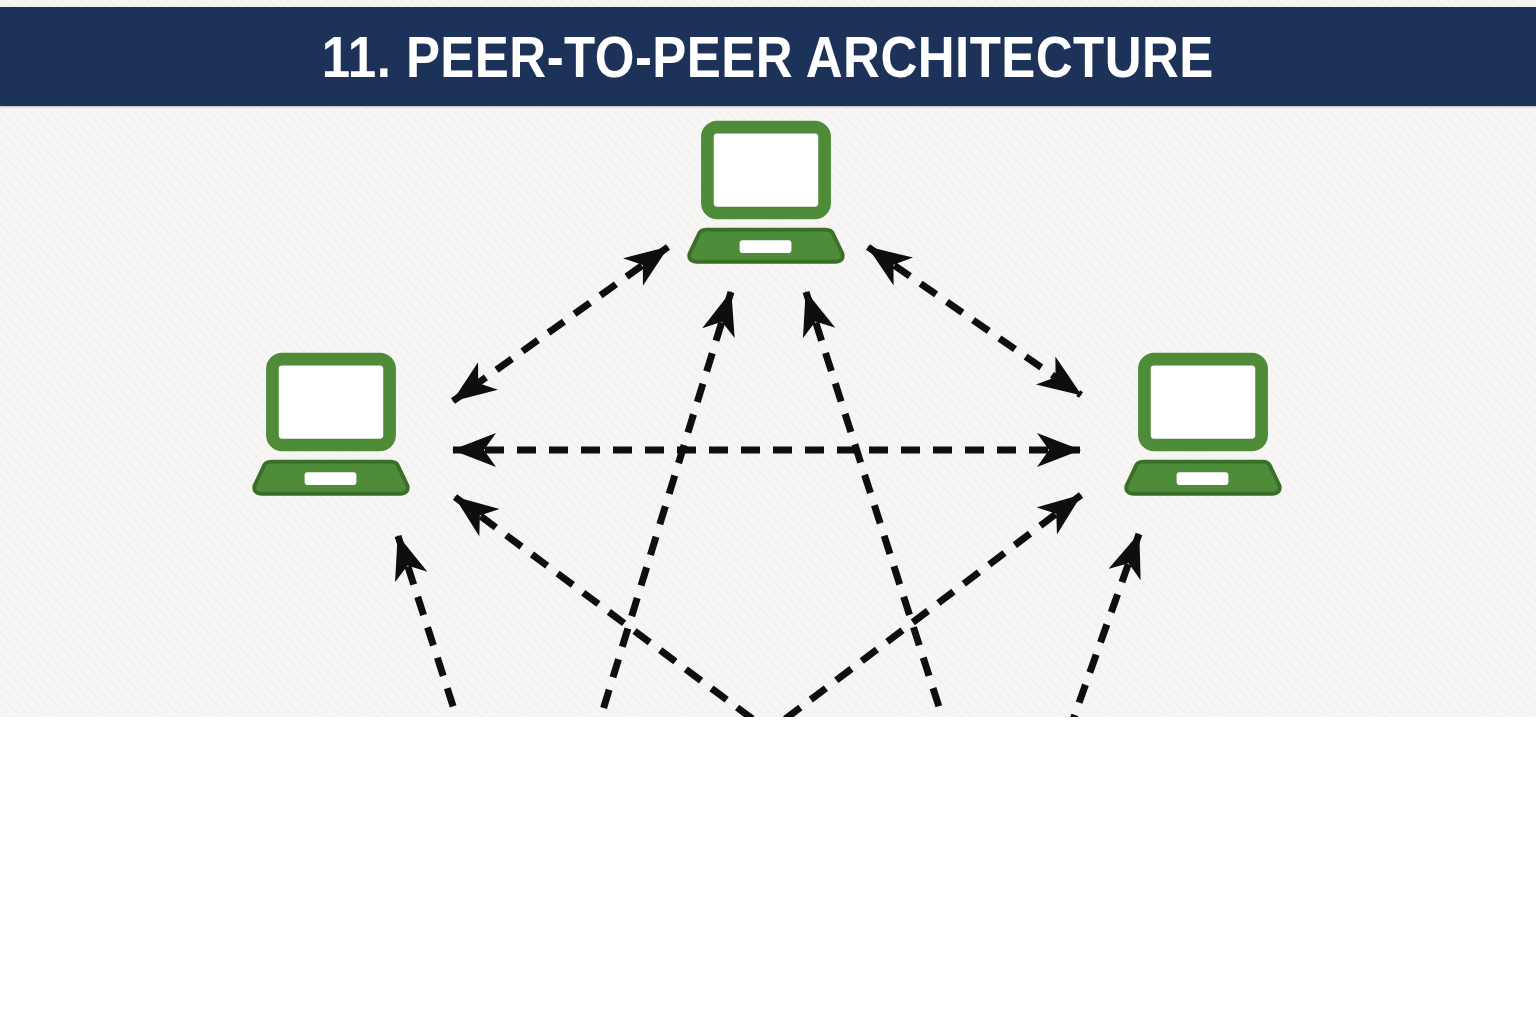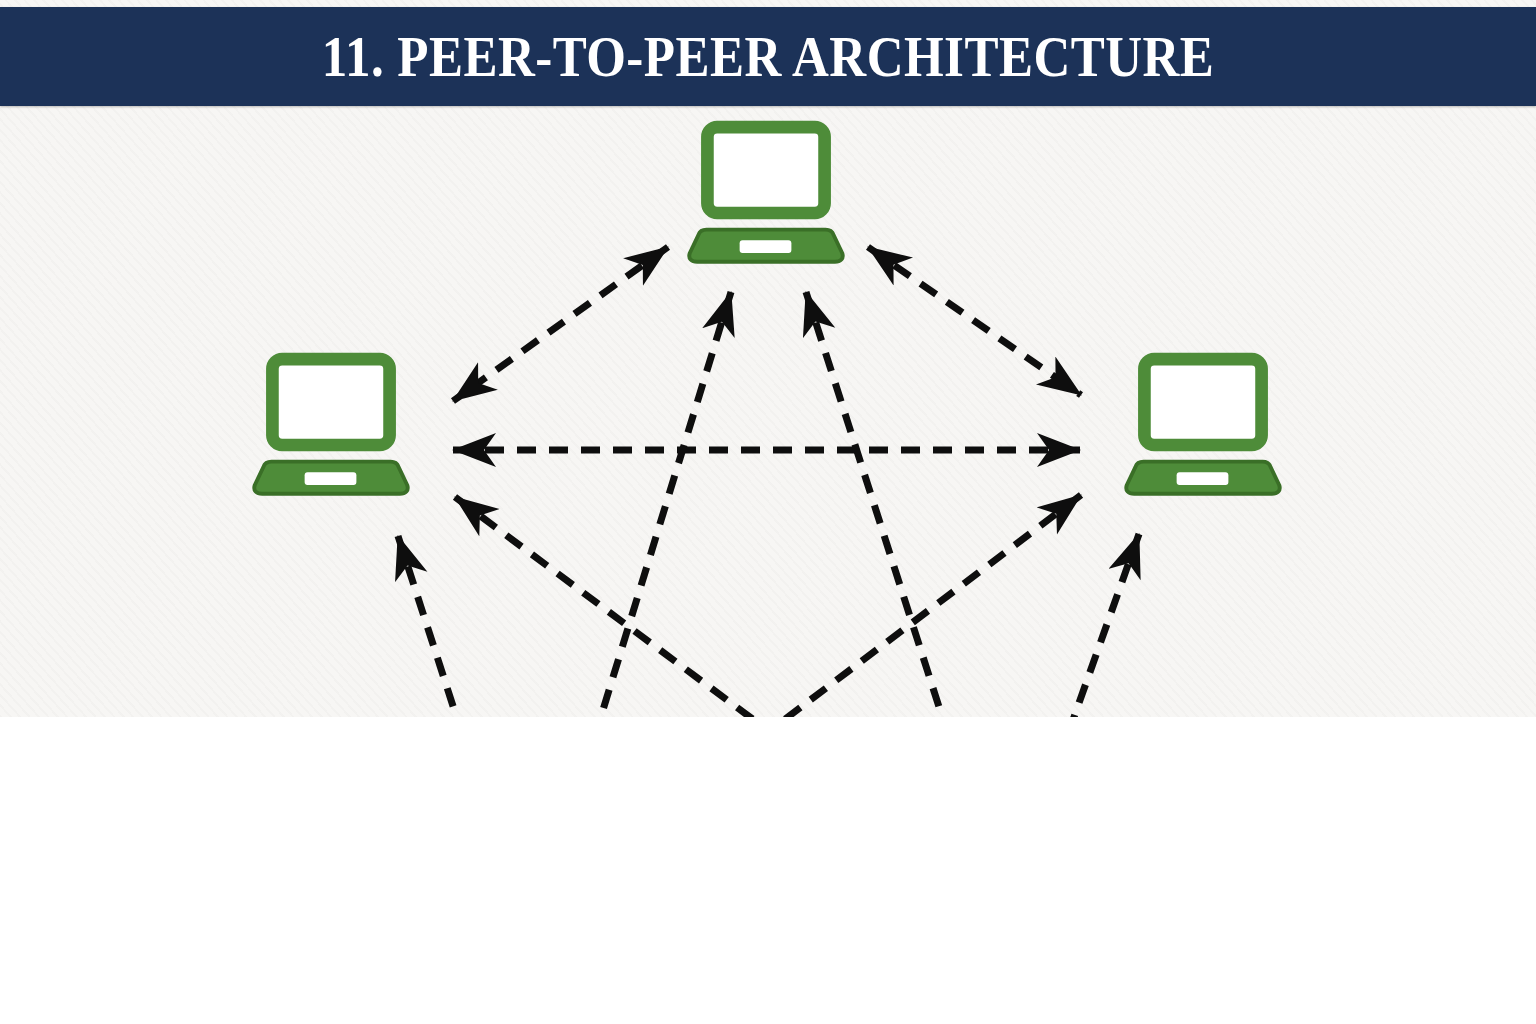--- a/index.html
+++ b/index.html
@@ -1,20 +1,20 @@
 <!DOCTYPE html>
 <html><head>
 <meta charset="utf-8">
 <style>
   html,body{margin:0;padding:0;}
   .stage{
     position:relative;width:1536px;height:717px;overflow:hidden;
     background-color:#f7f6f4;
     background-image:repeating-linear-gradient(48deg, rgba(60,60,55,0.022) 0 2px, transparent 2px 7px);
-    font-family:Liberation Serif, serif;
+    font-family:Liberation Sans, sans-serif;
   }
   .title-bar{
     position:absolute;left:0;top:7px;width:100%;height:99px;
     background:#1c3258;
     display:flex;align-items:center;justify-content:center;
     box-shadow:0 1px 2px rgba(0,0,0,0.25);
   }
   .title-text{
     color:#ffffff;font-weight:700;font-size:58px;letter-spacing:0.5px;
     transform:scaleX(0.88);white-space:nowrap;

